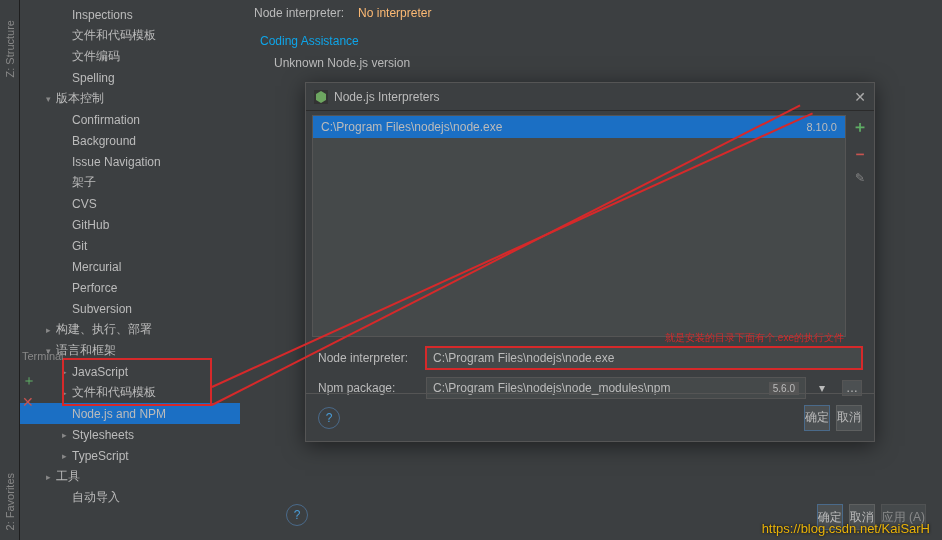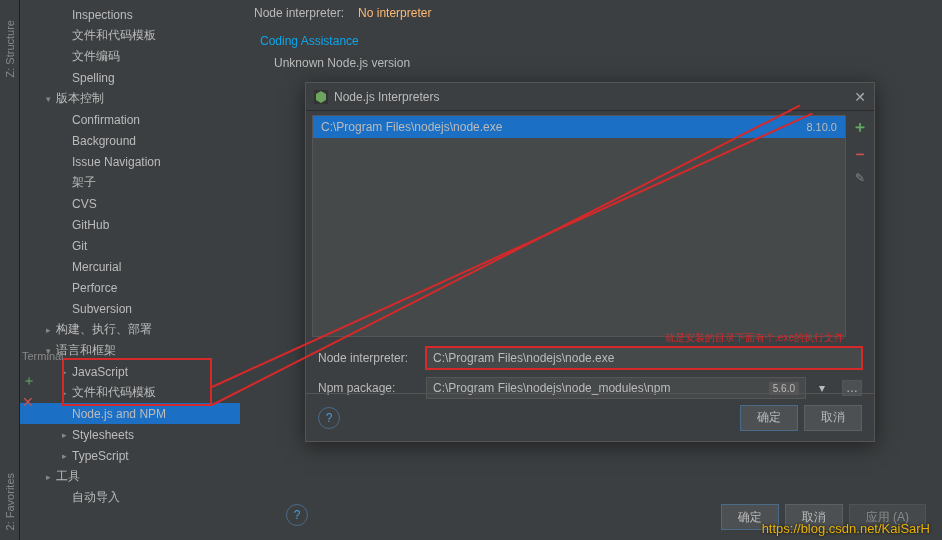--- a/index.html
+++ b/index.html
@@ -32,21 +32,21 @@
 .minus{color:#c75450;font-size:16px;font-weight:bold;cursor:pointer}
 .pencil{color:#888;font-size:12px;cursor:pointer}
 .fields{padding:6px 12px;display:flex;flex-direction:column;gap:8px}
 .frow{display:flex;align-items:center;gap:8px}
 .flabel{width:100px;color:#bbb}
 .finput{flex:1;background:#45494a;border:1px solid #555;height:22px;padding:0 6px;color:#bbb;display:flex;align-items:center}
 .redbox{outline:2px solid #d6292a;outline-offset:-1px}
 .annot{position:absolute;color:#d6292a;font-size:10px}
 .dlg-footer{position:absolute;bottom:0;left:0;right:0;height:48px;border-top:1px solid #555;display:flex;align-items:center;padding:0 12px}
 .help{width:22px;height:22px;border-radius:11px;border:1px solid #4a6a8a;color:#4a9cd6;display:flex;align-items:center;justify-content:center;cursor:pointer}
-.btn{background:#4c5052;border:1px solid #5e6060;height:26px;padding:0 16px;color:#bbb;cursor:pointer;margin-left:6px}
+.btn{background:#4c5052;border:1px solid #5e6060;height:26px;padding:0 0;color:#bbb;cursor:pointer;margin-left:6px}
 .btn.primary{border:1px solid #4a6a8a}
 .footer-btns{margin-left:auto;display:flex}
 .main-footer{position:absolute;bottom:10px;right:16px;display:flex;align-items:center}
 .hint-help{position:absolute;left:46px;bottom:14px}
 .watermark{position:absolute;bottom:4px;right:12px;color:#eab308;font-size:13px;text-shadow:0 0 3px #000}
 .term-label{position:absolute;left:22px;top:350px;color:#888;font-size:11px}
 .term-plus{position:absolute;left:22px;top:372px;color:#5fad65;font-size:14px}
 .term-x{position:absolute;left:22px;top:394px;color:#c75450;font-size:14px}
 .hl-box{position:absolute;border:2px solid #d6292a;pointer-events:none}
 .red-line{position:absolute;background:#d6292a;pointer-events:none;height:2px;transform-origin:left center}

